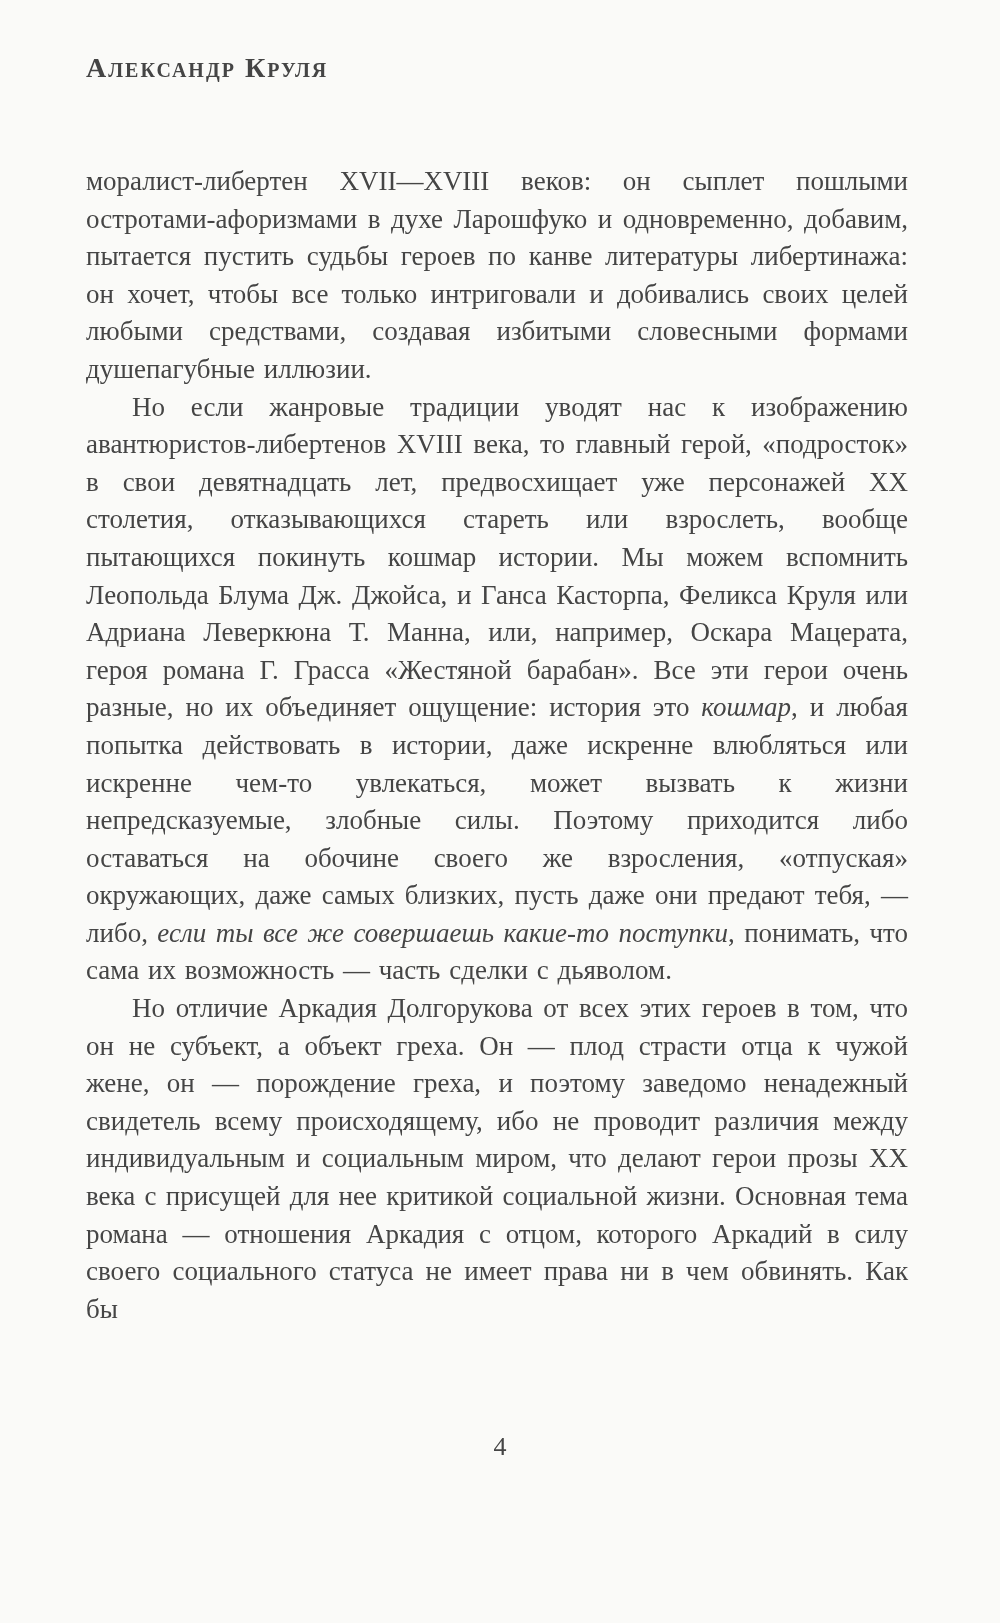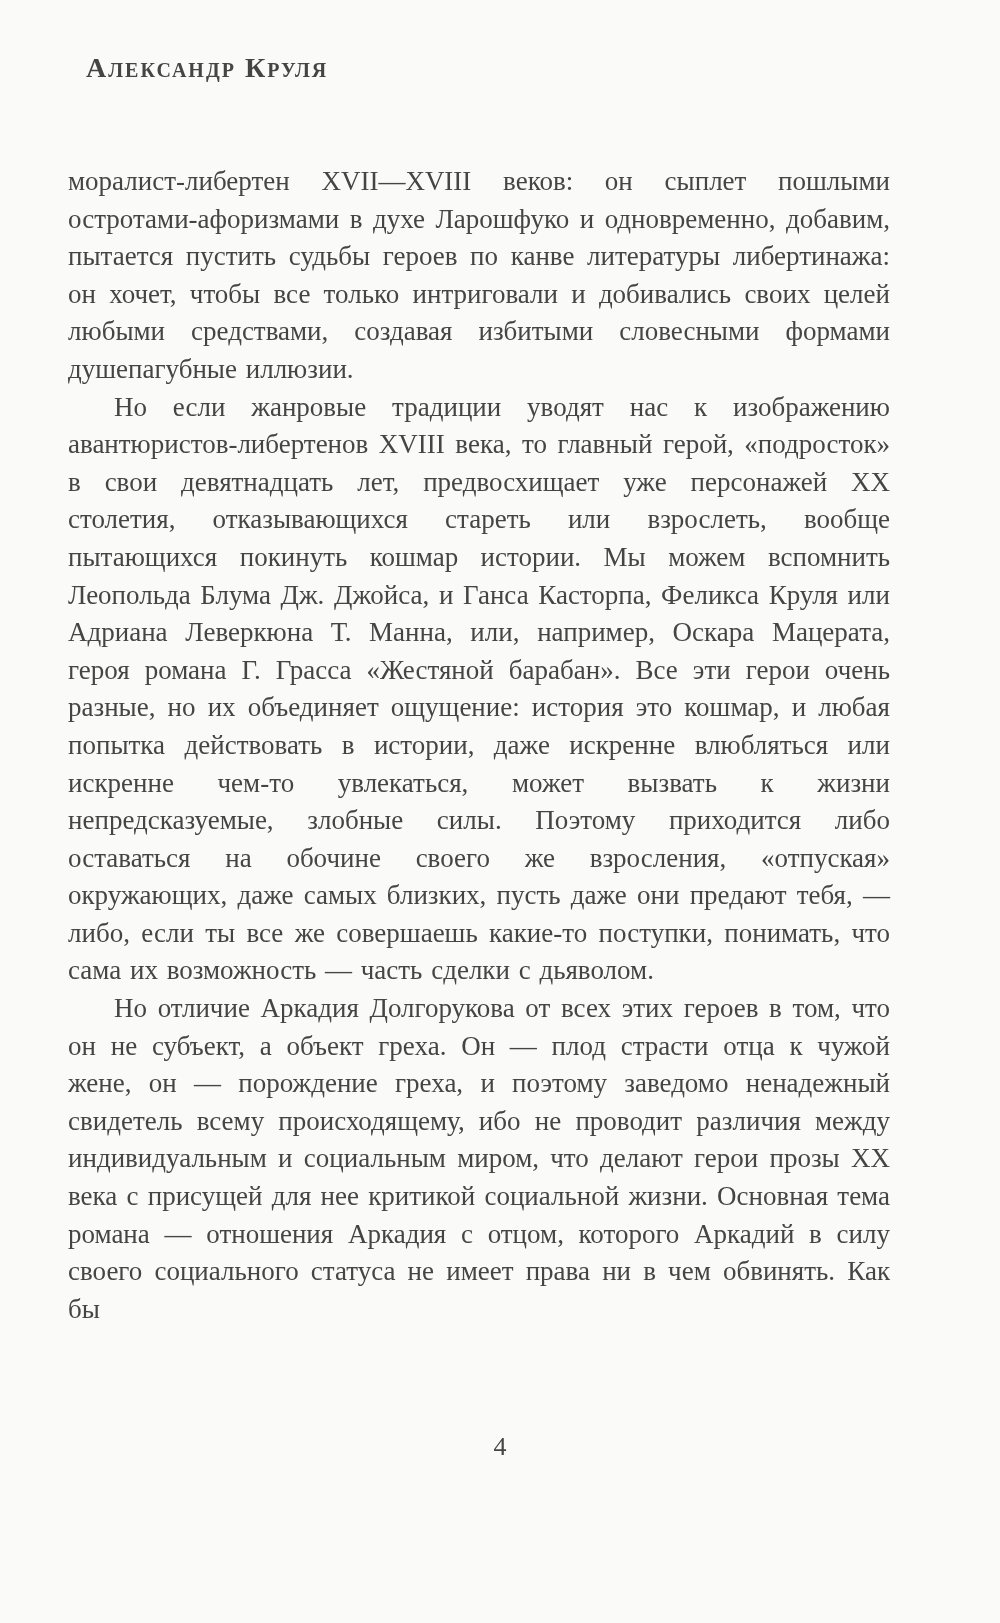--- a/index.html
+++ b/index.html
@@ -25,38 +25,39 @@
     top: 52px;
     font-variant: small-caps;
     font-weight: bold;
     font-size: 28px;
     letter-spacing: 2px;
     color: #454545;
     white-space: nowrap;
   }
   .body-text {
     position: absolute;
-    left: 68px;
+    left: 86px;
     top: 163px;
     width: 822px;
     font-size: 27px;
     line-height: 37.6px;
     text-align: justify;
     color: #454545;
     word-spacing: 2px;
   }
   .body-text p {
     margin: 0;
     padding: 0;
     text-indent: 0;
   }
   .body-text p.indent {
     text-indent: 46px;
   }
   .body-text .em {
+    font-style: italic;
     margin-top: 24px;
   }
   .page-number {
     position: absolute;
     left: 0;
     right: 0;
     top: 1432px;
     text-align: center;
     font-size: 26px;
     color: #454545;

